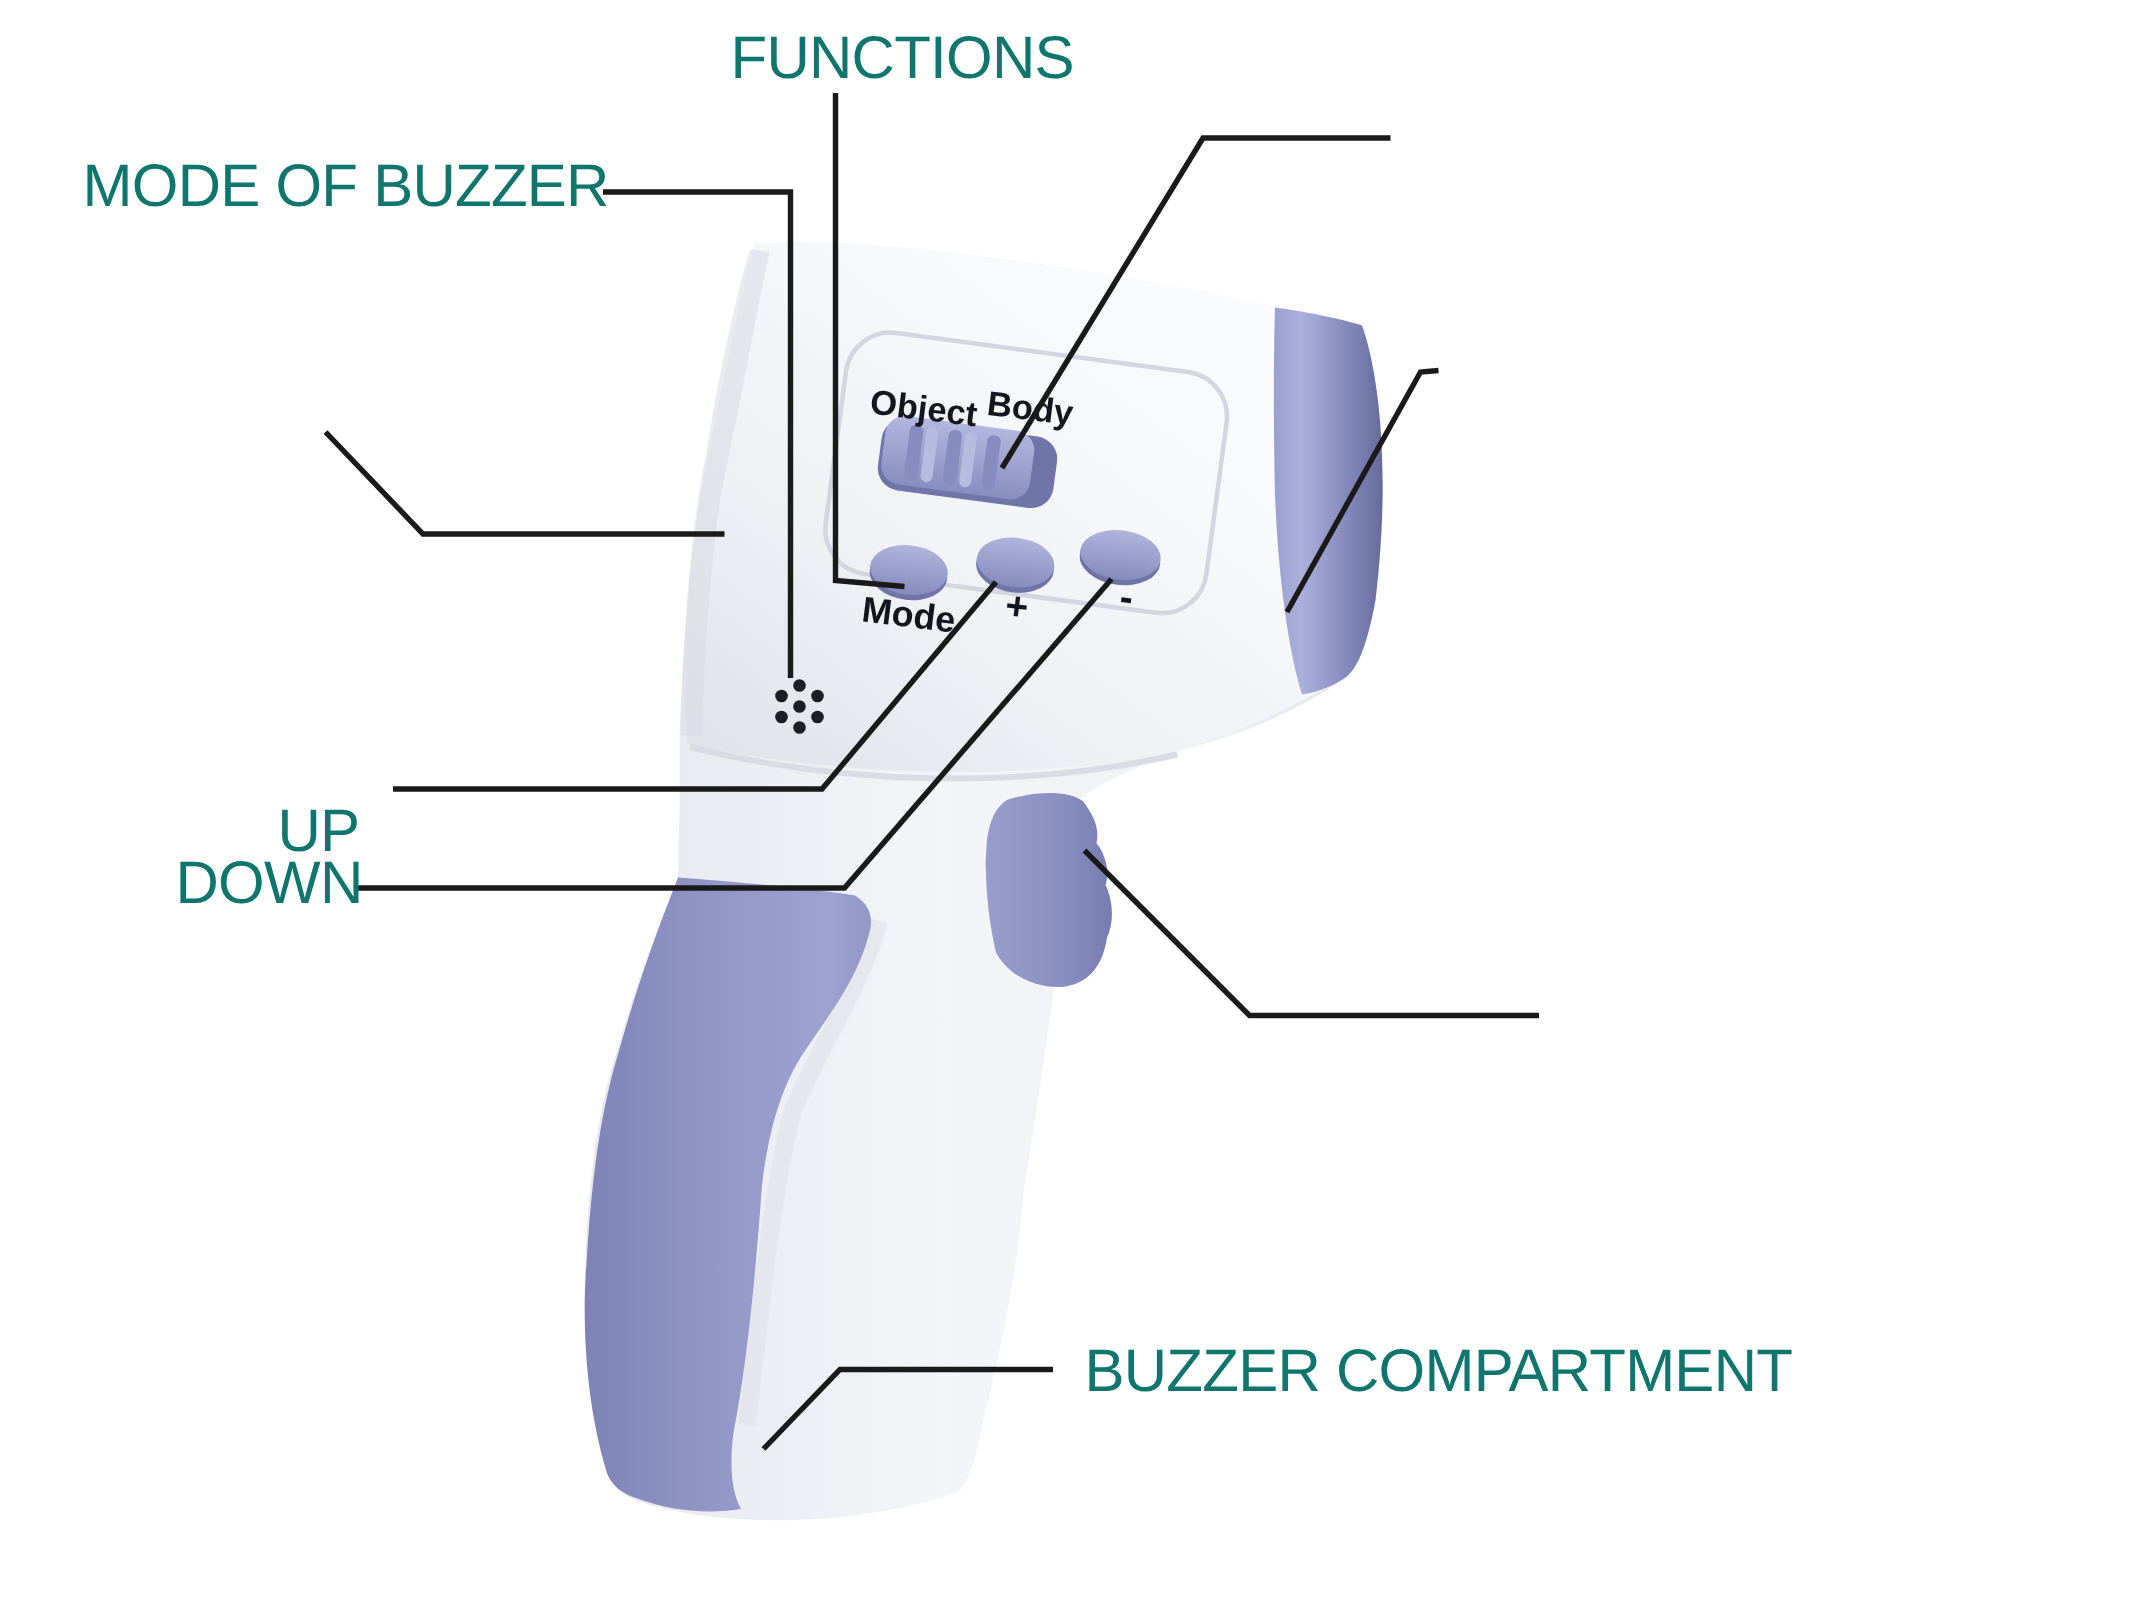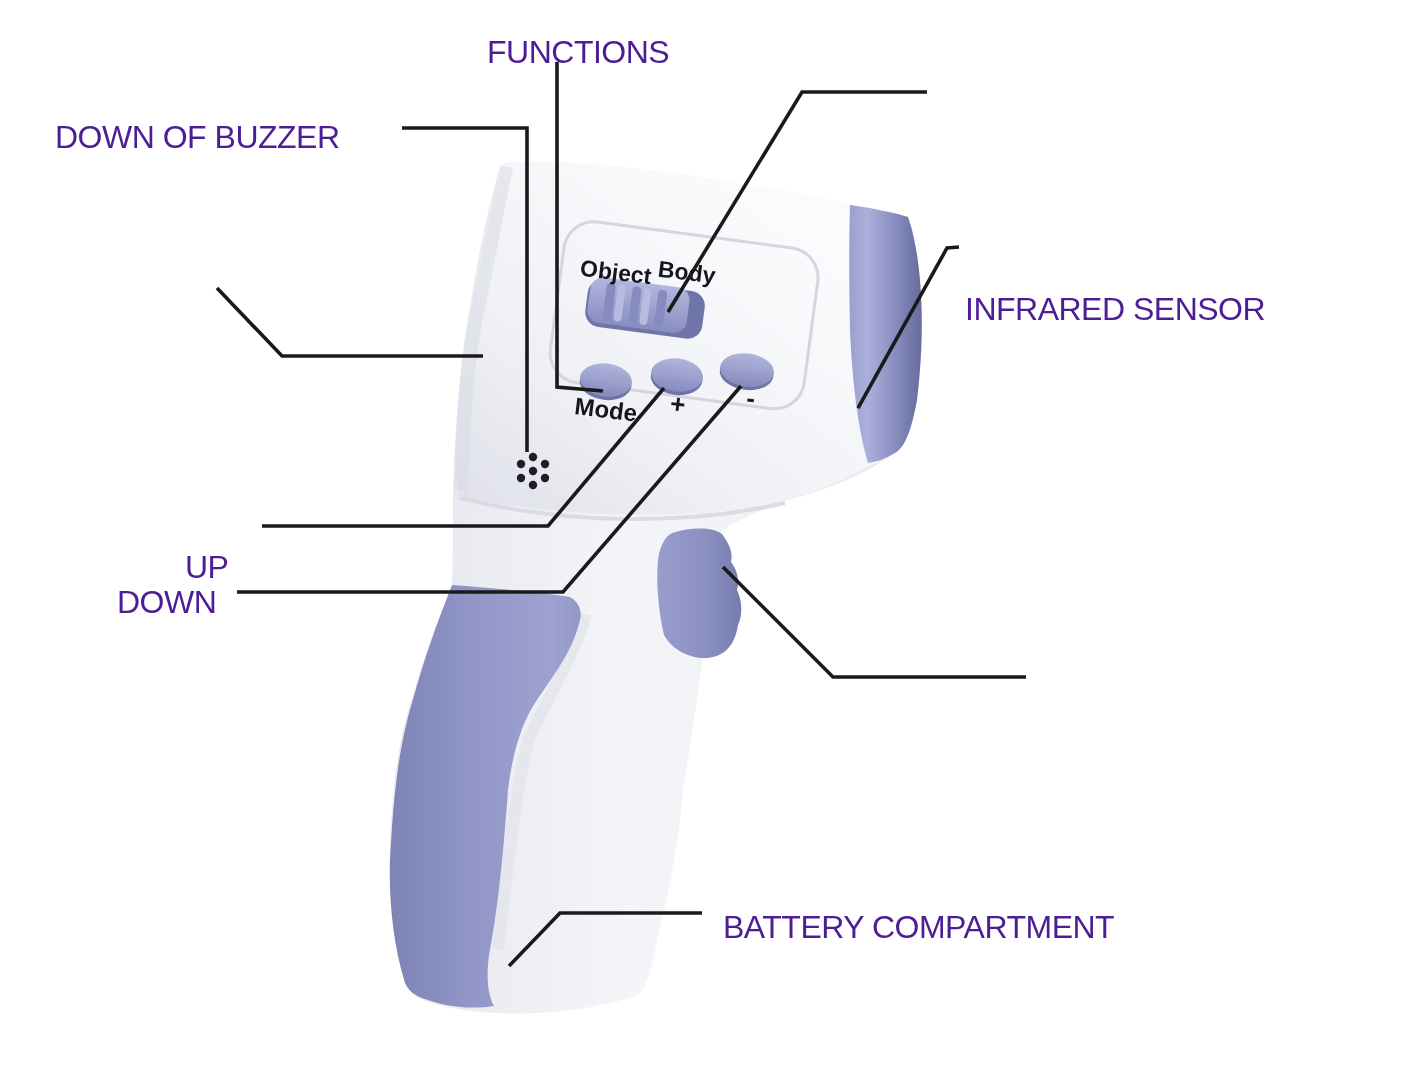--- a/index.html
+++ b/index.html
@@ -6,27 +6,26 @@
   .stage{
     position:relative;
     width:1426px;height:1070px;
     background:#ffffff;
     font-family:"Liberation Sans", sans-serif;
     overflow:hidden;
   }
   .stage svg{position:absolute;left:0;top:0;}
   .callout{
     position:absolute;
-    font-size:32px;
+    font-size:40px;
     line-height:40px;
     letter-spacing:-0.5px;
-    color:#4c1d95;
+    color:#0f766e;
     white-space:nowrap;
     user-select:none;
-    margin-top:13px;
   }
   .dev-label{
     font-family:"Liberation Sans", sans-serif;
     font-weight:bold;
     fill:#15151d;
   }
 </style>
 </head>
 <body>
 
@@ -198,24 +197,23 @@
       <path d="M262,526 L548,526 L664,388"></path>
       <path d="M237,592 L563,592 L741,386"></path>
       <path d="M1026,677 L833,677 L723,567"></path>
       <path d="M702,913 L560,913 L509,966"></path>
     </g>
   </svg>
 
   <div class="callout" style="left:487px;top:19px">FUNCTIONS</div>
 
 
-  <div class="callout" style="left:55px;top:104px">DOWN OF BUZZER</div>
-
-
-  <div class="callout" style="left:965px;top:276px">INFRARED SENSOR</div>
+  <div class="callout" style="left:55px;top:104px">MODE OF BUZZER</div>
+
+
 
   <div class="callout" style="left:185px;top:534px">UP</div>
 
   <div class="callout" style="left:117px;top:569px">DOWN</div>
 
 
-  <div class="callout" style="left:723px;top:894px">BATTERY COMPARTMENT</div>
+  <div class="callout" style="left:723px;top:894px">BUZZER COMPARTMENT</div>
 </div>
 
 </body></html>

